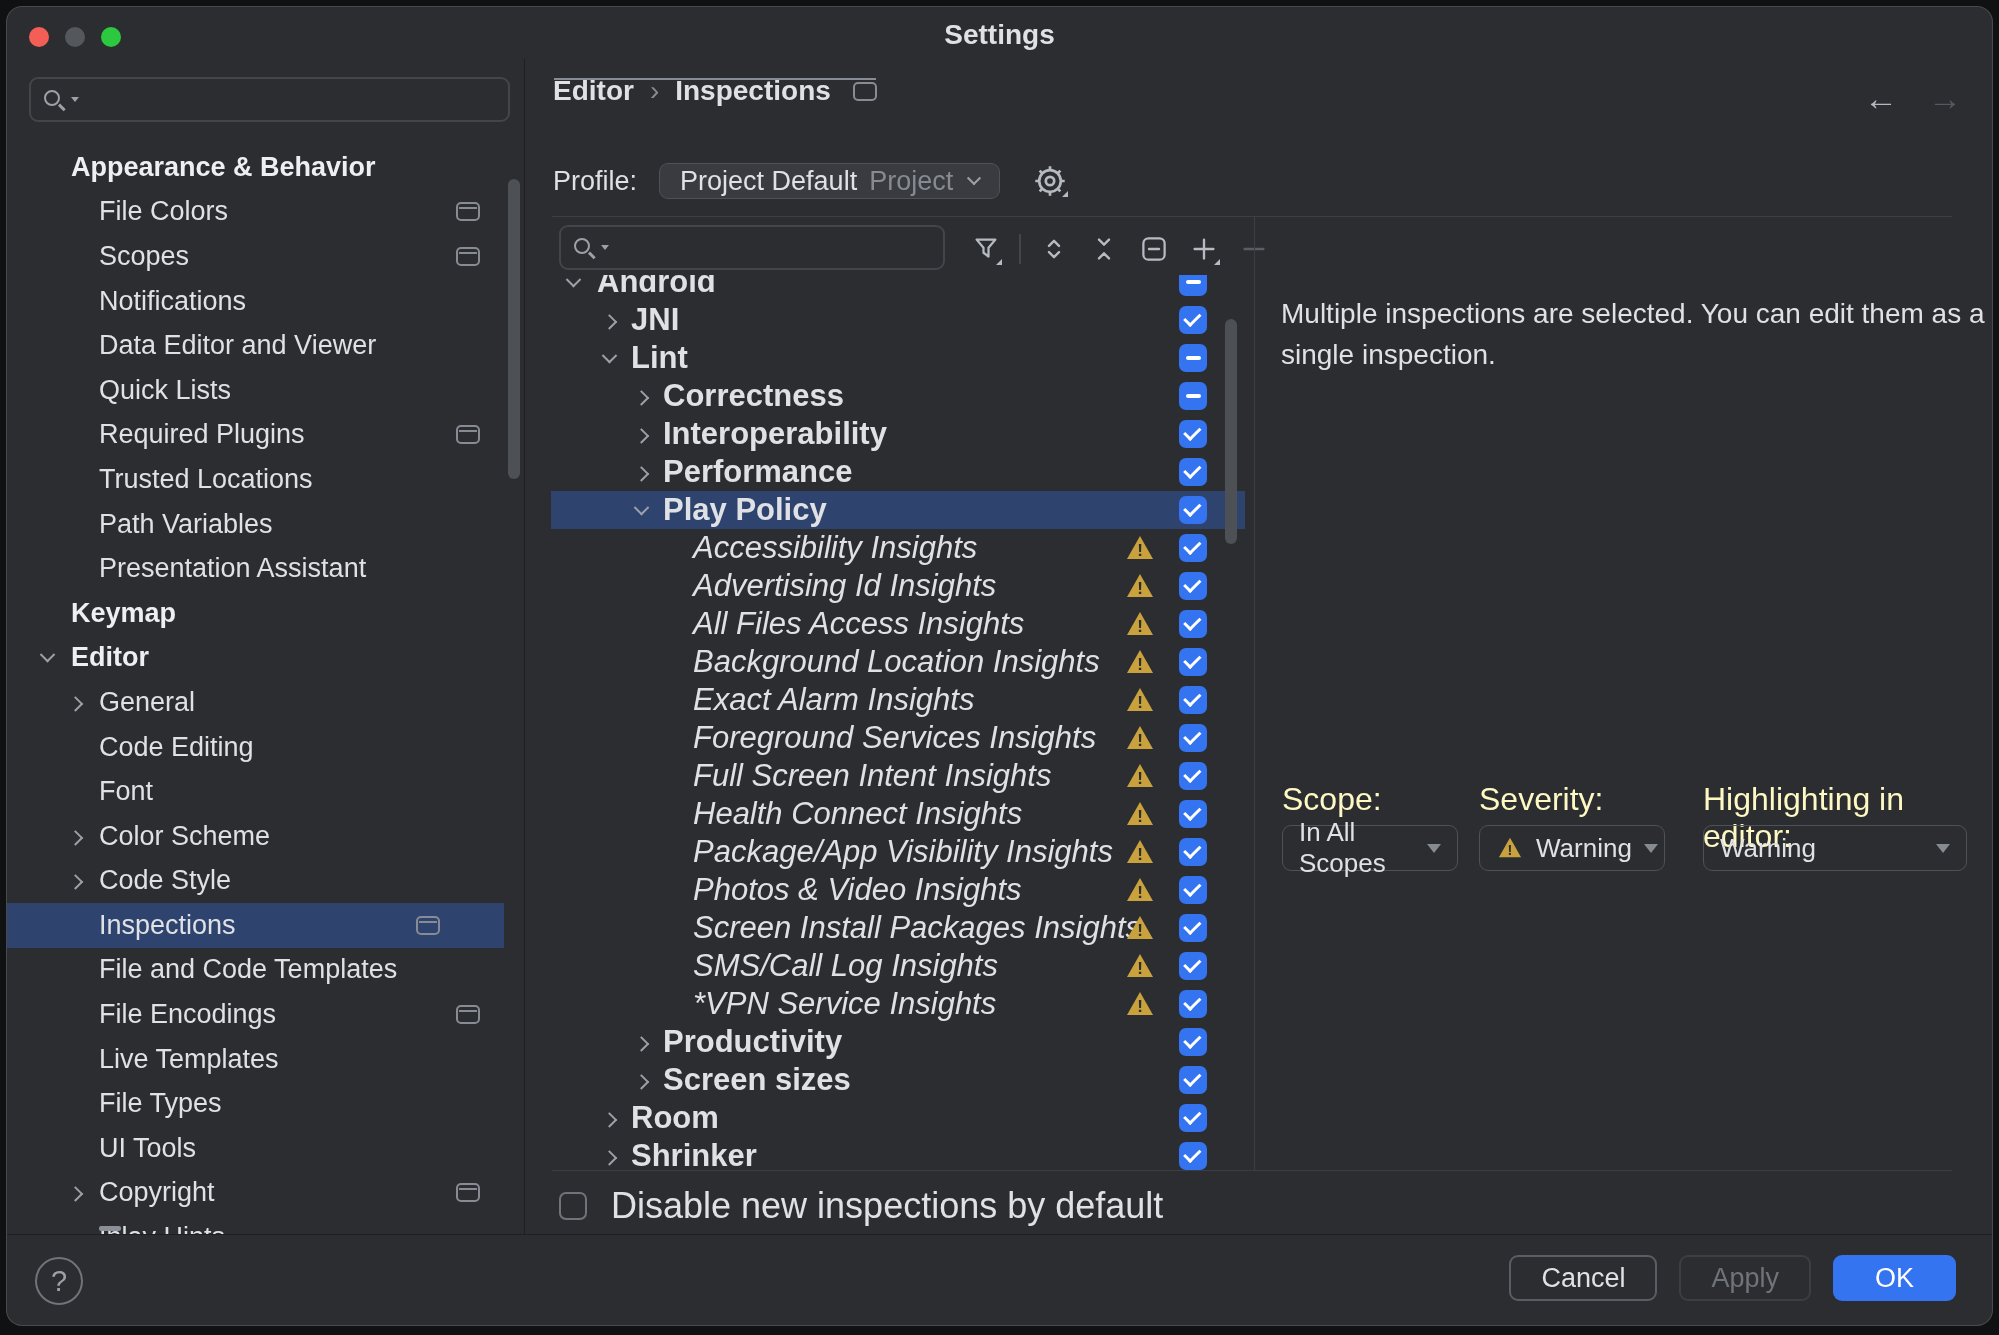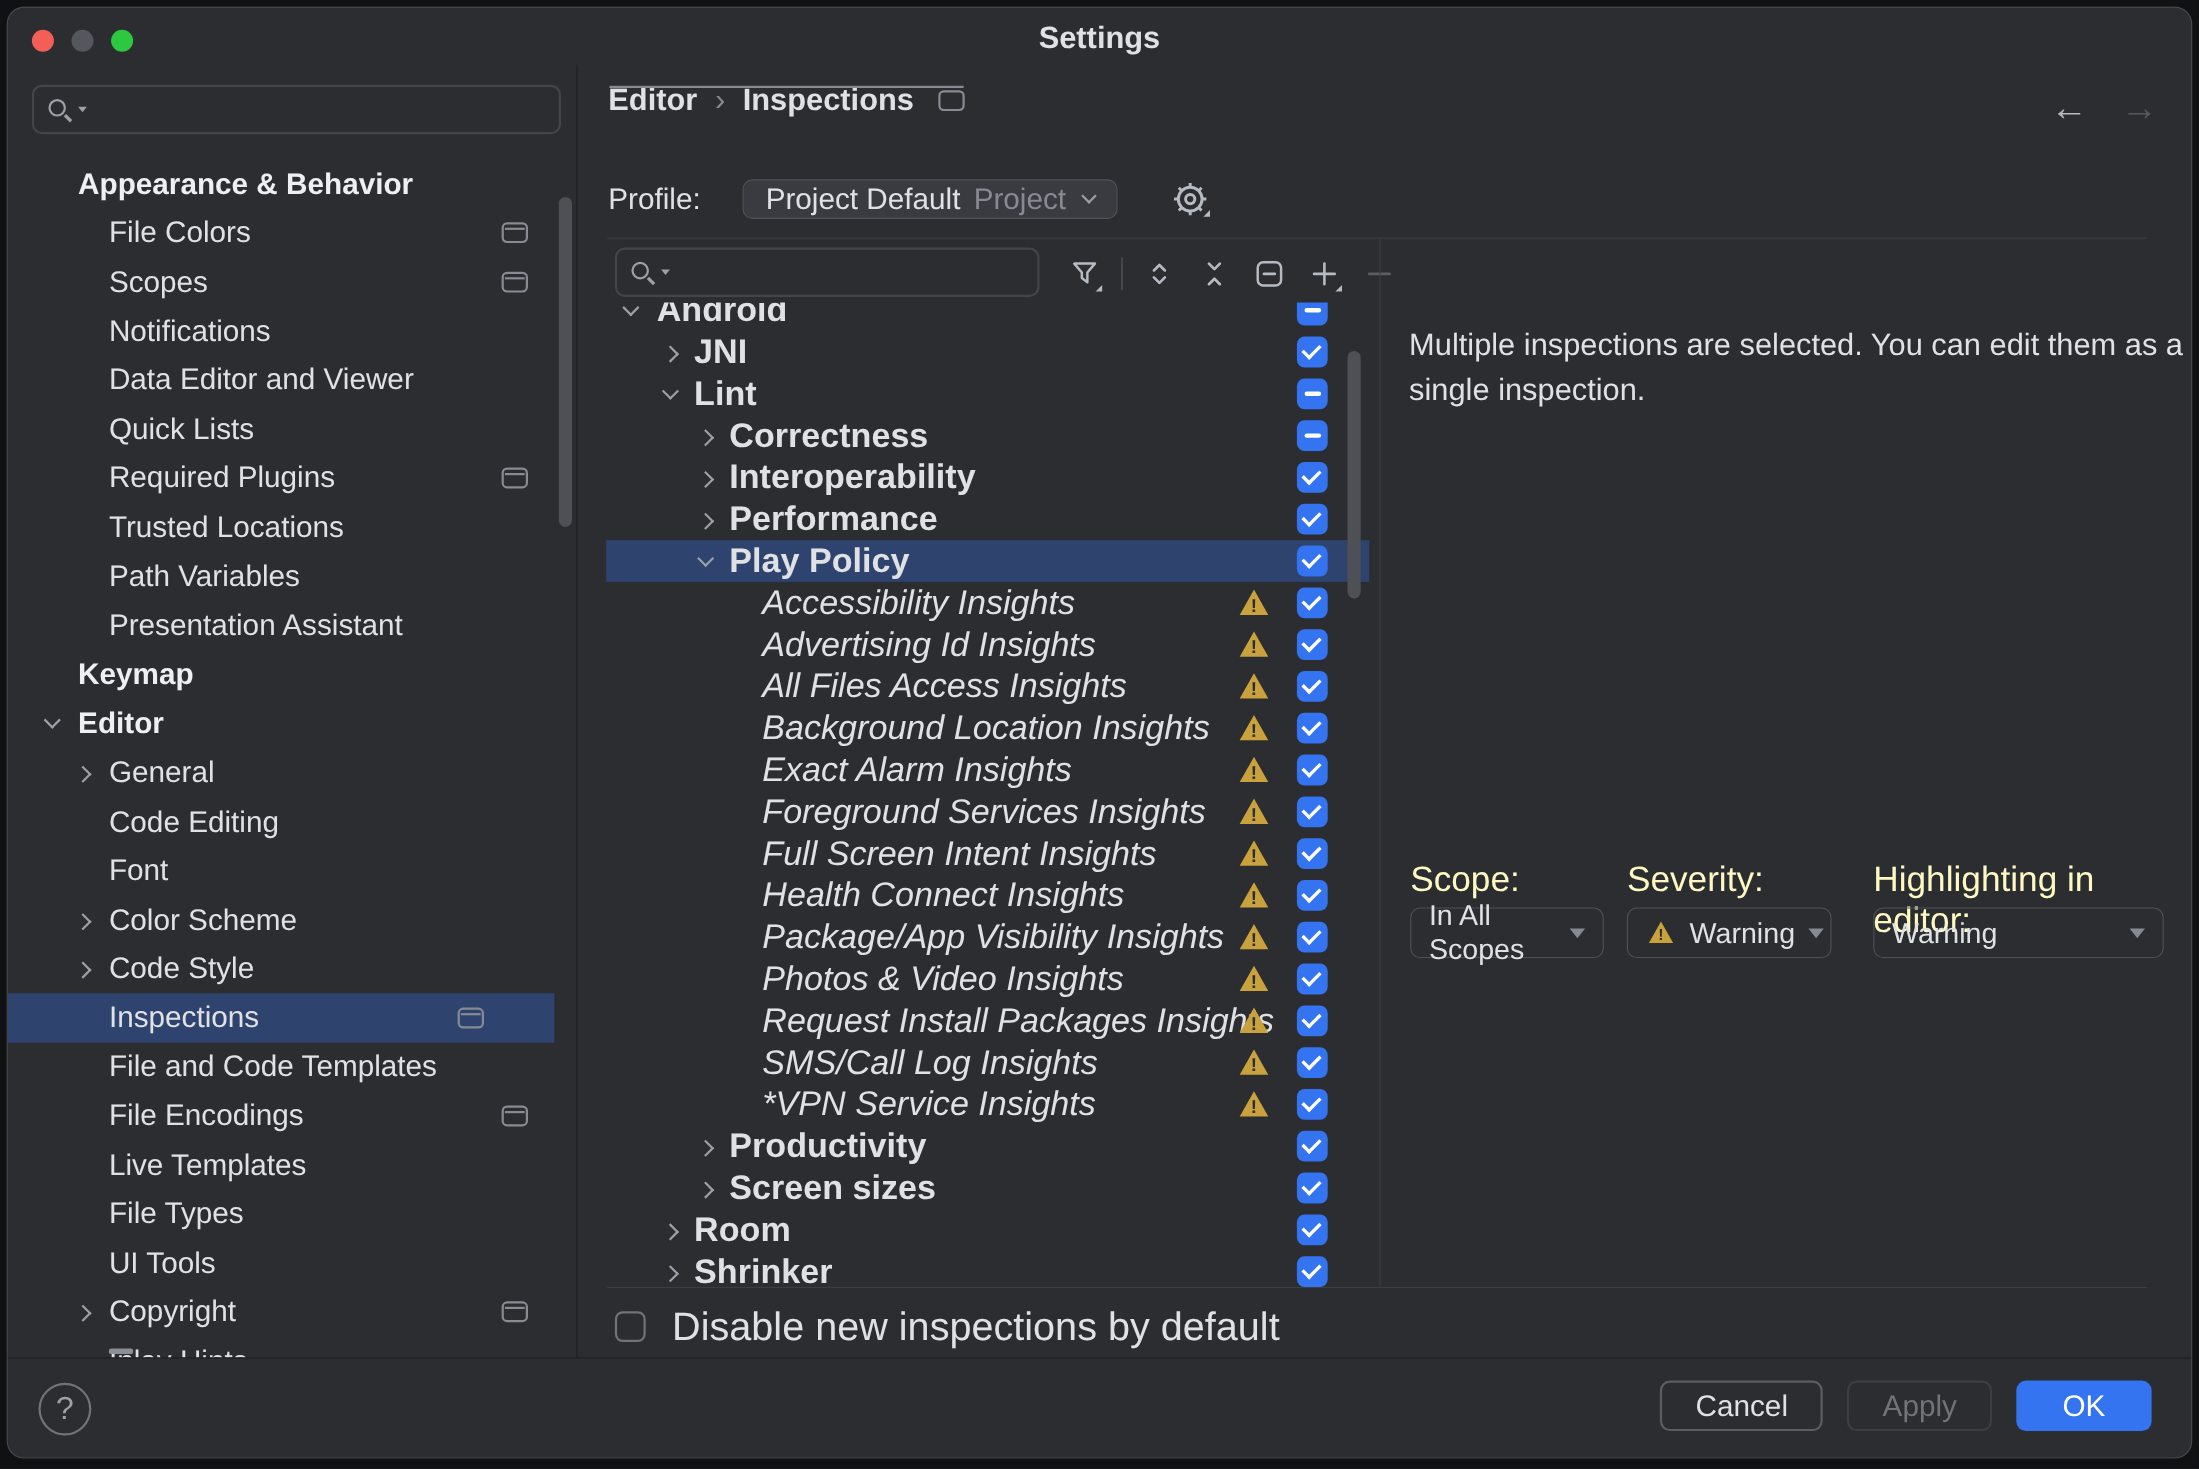--- a/index.html
+++ b/index.html
@@ -44,21 +44,21 @@
   .sb-thumb{position:absolute;right:4px;top:120px;width:12px;height:300px;background:#4d5055;border-radius:6px;}
   .sb-stub{position:absolute;left:92px;bottom:3px;width:22px;height:5px;background:#8b8f97;border-radius:2px;}
   
   .main{flex:1;position:relative;}
   .crumbs{position:absolute;left:28px;top:16px;display:flex;align-items:center;gap:16px;font-size:28px;font-weight:700;color:#dfe1e5;}
   .crumb-sep{color:#868a91;font-weight:400;font-size:28px;}
   .crumbs .wicon{position:static;margin-left:6px;}
   .navarrows{position:absolute;right:30px;top:20px;display:flex;gap:30px;font-size:34px;}
   .nav-back{color:#b4b8bf;}
   .nav-fwd{color:#55585e;}
-  .profile-row{position:absolute;left:28px;top:96px;display:flex;align-items:center;gap:38px;height:52px;}
+  .profile-row{position:absolute;left:28px;top:96px;display:flex;align-items:center;gap:22px;height:52px;}
   .profile-label{font-size:27px;color:#dfe1e5;}
   .dropdown{height:36px;border:1px solid #4e5157;background:#393b40;border-radius:9px;display:flex;
     align-items:center;padding:0 20px;gap:12px;font-size:27px;color:#dfe1e5;}
   .dd-dim{color:#868a91;}
   .vchev{width:10px;height:10px;border-right:2.5px solid #9da0a8;border-bottom:2.5px solid #9da0a8;transform:rotate(45deg) translate(-2px,-2px);margin-left:4px;}
   .gearbtn{margin-left:6px;position:relative;width:44px;height:44px;display:flex;align-items:center;justify-content:center;}
   .gearbtn::after{content:"";position:absolute;right:4px;bottom:6px;border-left:6px solid transparent;border-top:6px solid transparent;border-bottom:6px solid #b6bac2;transform:rotate(0deg);}
   .hline{position:absolute;height:1px;background:#3c3e43;}
   .vline{position:absolute;width:1px;background:#3c3e43;}
   .insp-search{position:absolute;left:34px;top:166px;width:386px;}
@@ -376,21 +376,21 @@
               <span class="tlabel">Package/App Visibility Insights</span>
               <span class="warn"></span>
               <span class="cb checked"></span>
             </div>
           <div class="trow t3">
               <span class="tlabel">Photos &amp; Video Insights</span>
               <span class="warn"></span>
               <span class="cb checked"></span>
             </div>
           <div class="trow t3">
-              <span class="tlabel">Request Install Packages Insights</span>
+              <span class="tlabel">Screen Install Packages Insights</span>
               <span class="warn"></span>
               <span class="cb checked"></span>
             </div>
           <div class="trow t3">
               <span class="tlabel">SMS/Call Log Insights</span>
               <span class="warn"></span>
               <span class="cb checked"></span>
             </div>
           <div class="trow t3">
               <span class="tlabel">*VPN Service Insights</span>

